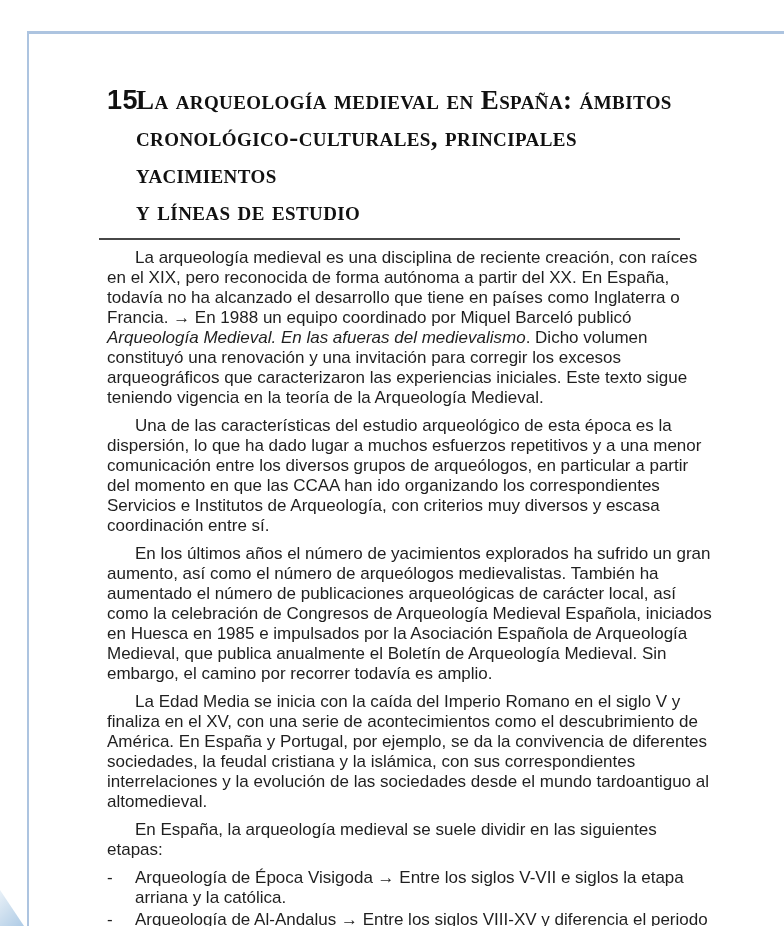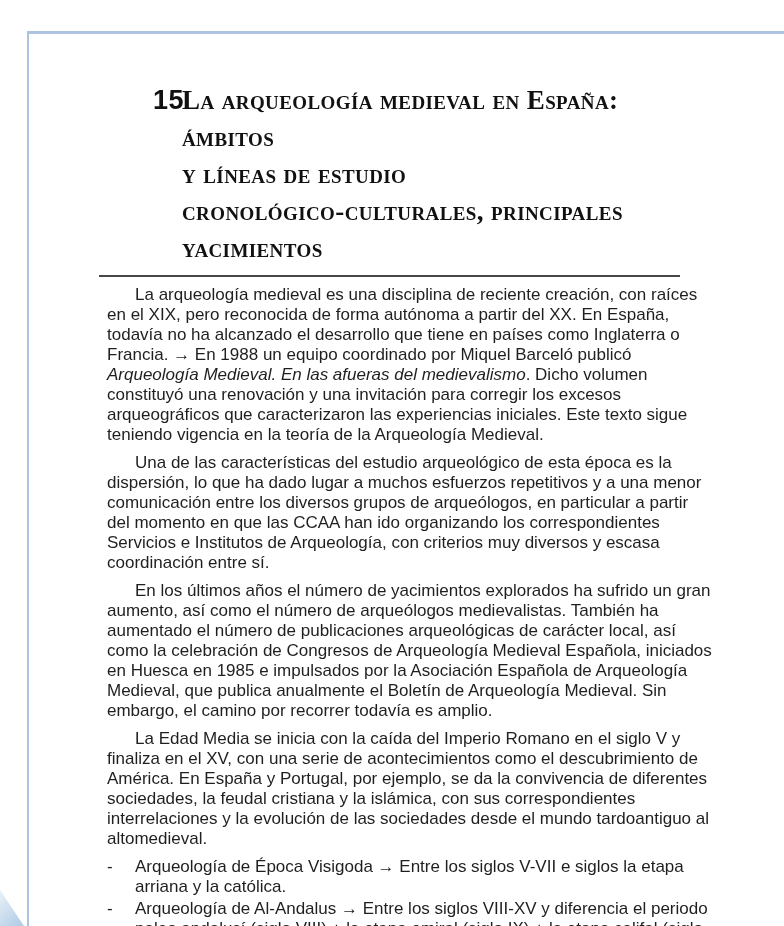--- a/index.html
+++ b/index.html
@@ -58,21 +58,20 @@
     font-weight: bold;
     font-variant: small-caps;
     line-height: 37px;
     color: #111111;
     letter-spacing: 0.4px;
   }
   .h-num {
     flex: none;
     width: 29px;
     font-variant: normal;
-    margin-left: 46px;
   }
   .h-line { display: block; font-family: Liberation Serif, serif; }
   .heading-rule {
     width: 581px;
     height: 2px;
     background: #474747;
     margin: 8px 0 0 -8px;
   }
   .body-copy {
     margin-top: 8px;
@@ -100,37 +99,38 @@
 
 <div class="viewer">
 
   <div class="page">
     <div class="content">
 
       <h1 class="heading">
         <span class="h-num">15</span>
         <span class="h-text">
           <span class="h-line">La arqueología medieval en España: ámbitos</span>
+          <span class="h-line">cronológico-culturales, principales yacimientos</span>
           <span class="h-line">y líneas de estudio</span>
-          <span class="h-line">cronológico-culturales, principales yacimientos</span>
         </span>
       </h1>
 
       <div class="heading-rule"></div>
 
       <div class="body-copy">
 
         <p class="para"><span>La arqueología medieval es una disciplina de reciente creación, con raíces en el XIX, pero reconocida de forma autónoma a partir del XX. En España, todavía no ha alcanzado el desarrollo que tiene en países como Inglaterra o Francia. → En 1988 un equipo coordinado por Miquel Barceló publicó </span><span class="it">Arqueología Medieval. En las afueras del medievalismo</span><span>. Dicho volumen constituyó una renovación y una invitación para corregir los excesos arqueográficos que caracterizaron las experiencias iniciales. Este texto sigue teniendo vigencia en la teoría de la Arqueología Medieval.</span></p>
 
         <p class="para">Una de las características del estudio arqueológico de esta época es la dispersión, lo que ha dado lugar a muchos esfuerzos repetitivos y a una menor comunicación entre los diversos grupos de arqueólogos, en particular a partir del momento en que las CCAA han ido organizando los correspondientes Servicios e Institutos de Arqueología, con criterios muy diversos y escasa coordinación entre sí.</p>
 
         <p class="para">En los últimos años el número de yacimientos explorados ha sufrido un gran aumento, así como el número de arqueólogos medievalistas. También ha aumentado el número de publicaciones arqueológicas de carácter local, así como la celebración de Congresos de Arqueología Medieval Española, iniciados en Huesca en 1985 e impulsados por la Asociación Española de Arqueología Medieval, que publica anualmente el Boletín de Arqueología Medieval. Sin embargo, el camino por recorrer todavía es amplio.</p>
 
         <p class="para">La Edad Media se inicia con la caída del Imperio Romano en el siglo V y finaliza en el XV, con una serie de acontecimientos como el descubrimiento de América. En España y Portugal, por ejemplo, se da la convivencia de diferentes sociedades, la feudal cristiana y la islámica, con sus correspondientes interrelaciones y la evolución de las sociedades desde el mundo tardoantiguo al altomedieval.</p>
 
+        <p class="para">En España, la arqueología medieval se suele dividir en las siguientes etapas:</p>
 
         <div class="etapas-list">
 
           <div class="li">
             <span class="li-bullet">-</span>
             <span class="li-text">Arqueología de Época Visigoda → Entre los siglos V-VII e siglos la etapa arriana y la católica.</span>
           </div>
 
           <div class="li">
             <span class="li-bullet">-</span>

